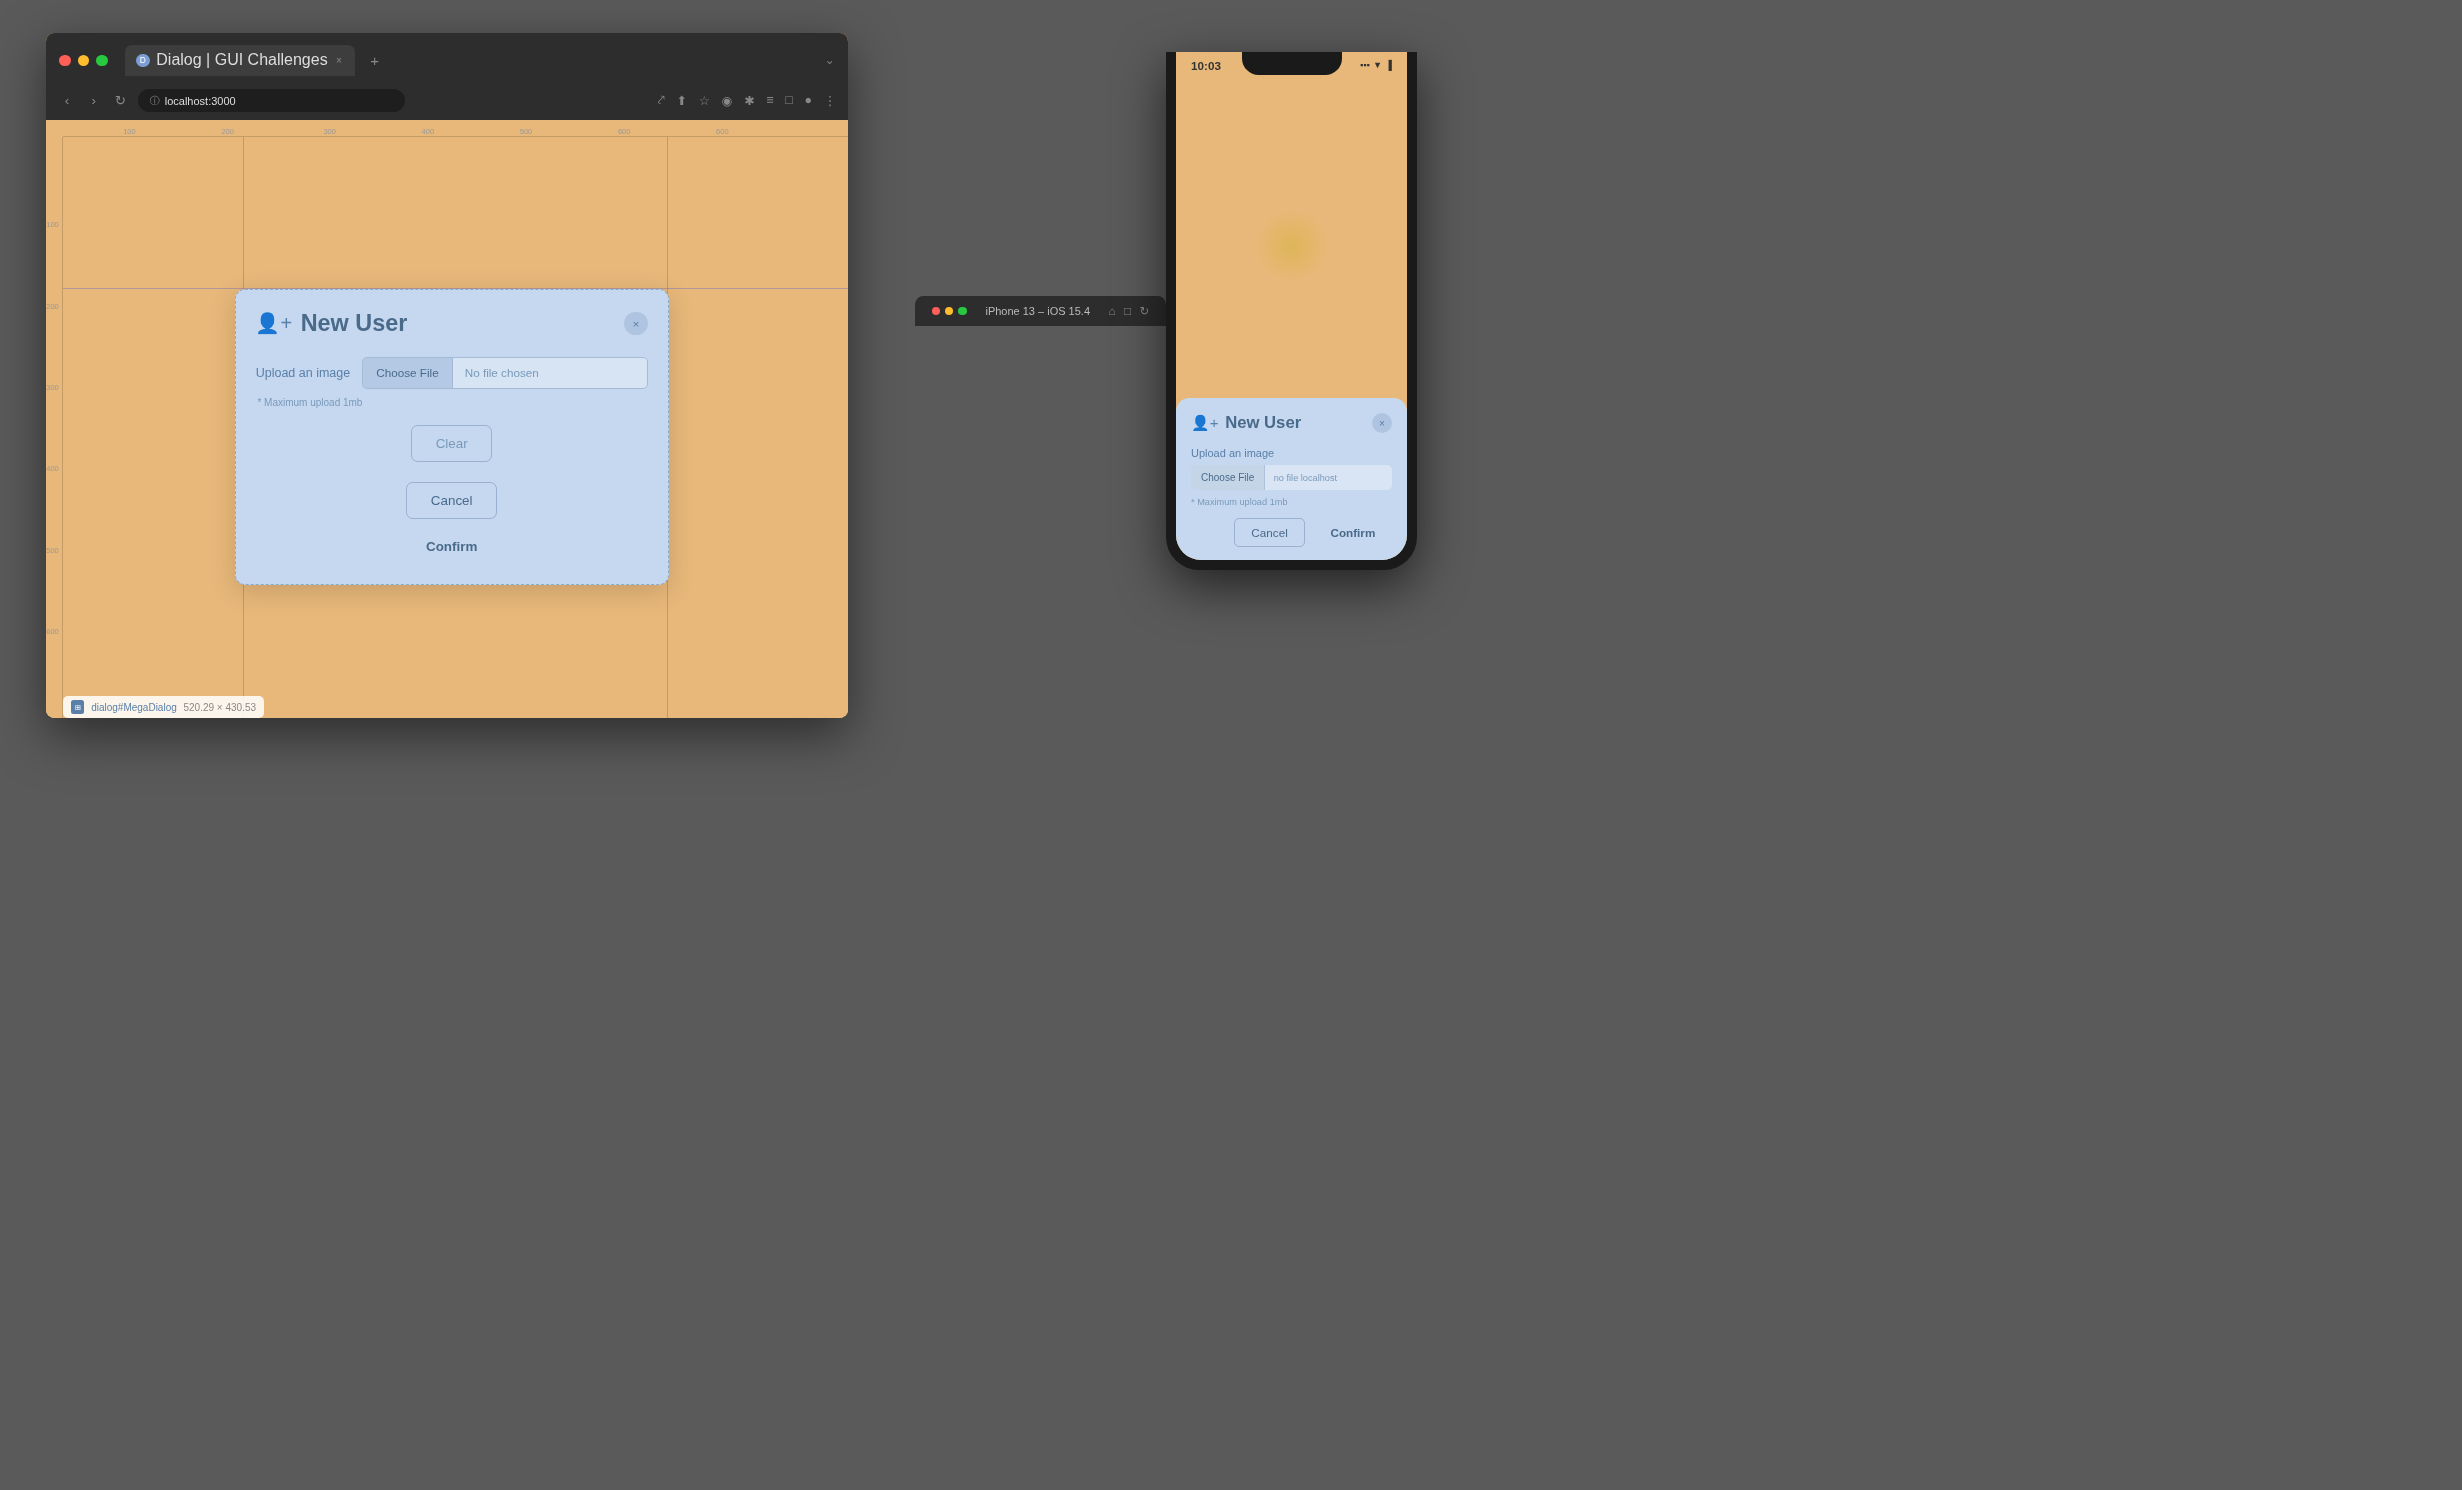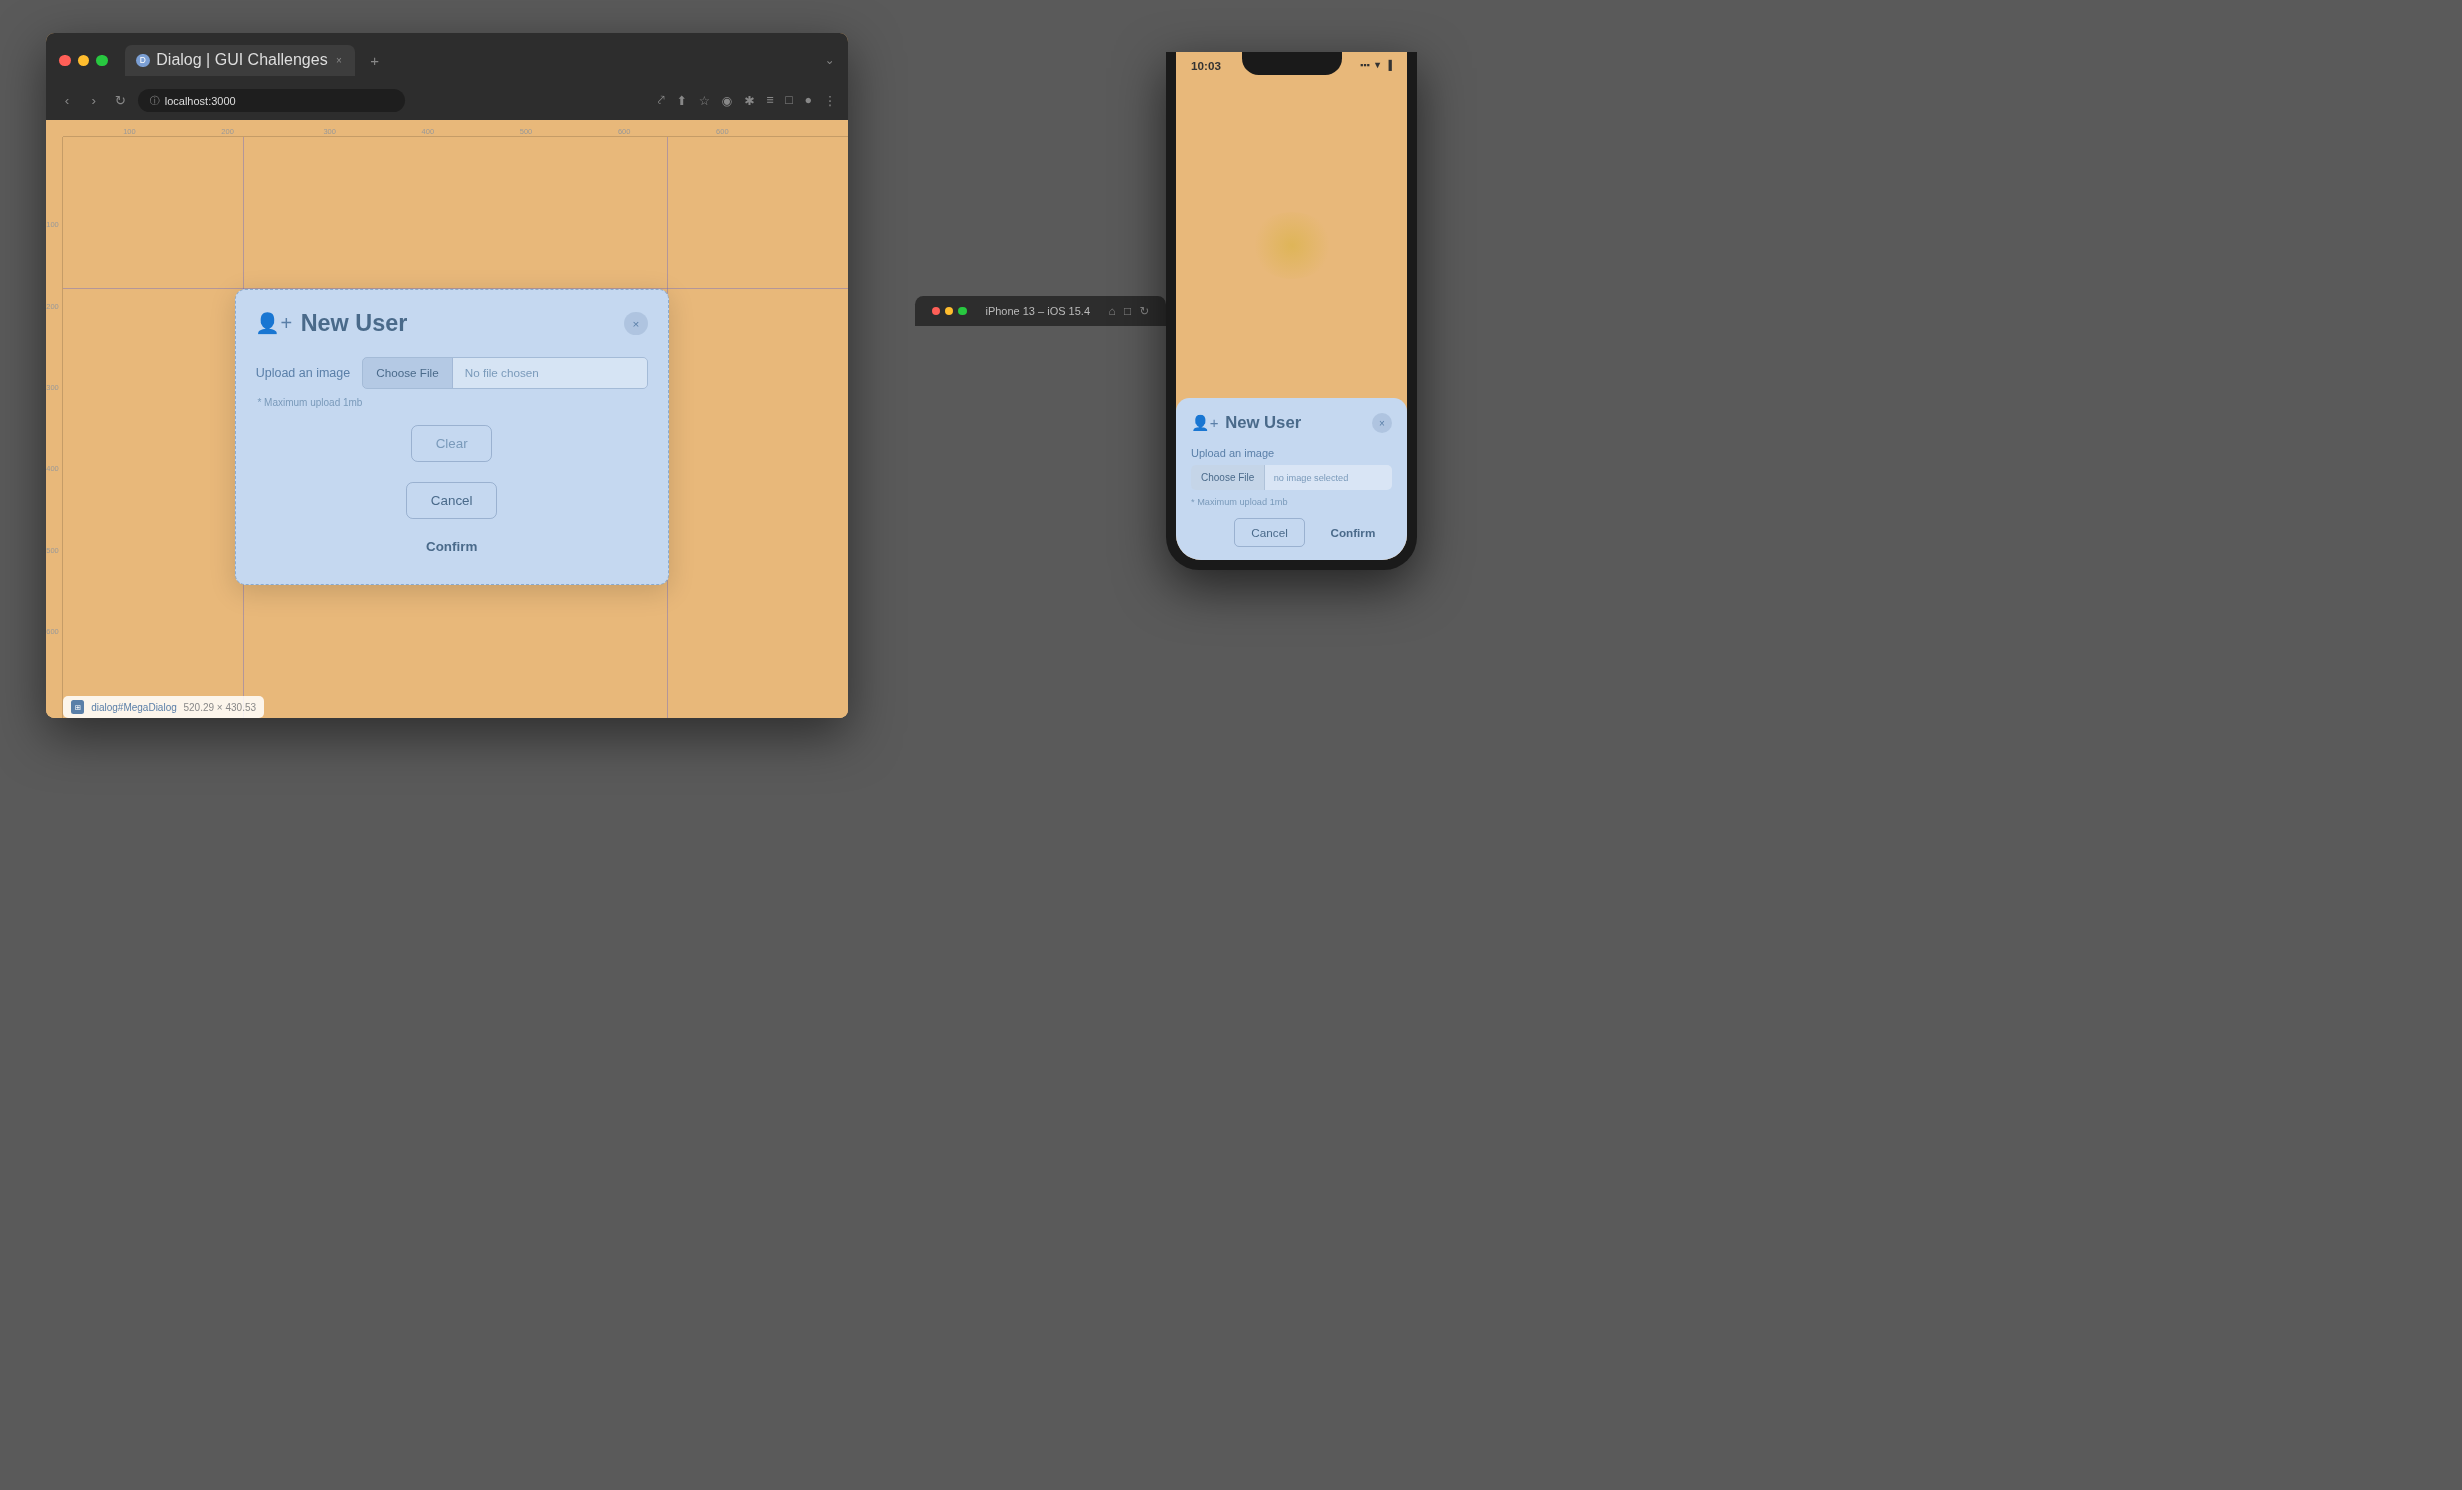--- a/index.html
+++ b/index.html
@@ -827,21 +827,21 @@
             <span class="mobile-title-icon">👤+</span>
             <span class="mobile-title">New User</span>
           </div>
           <button class="mobile-close">×</button>
         </div>
 
         <div class="mobile-upload-label">Upload an image</div>
 
         <div class="mobile-file-row">
           <button class="mobile-choose-btn">Choose File</button>
-          <span class="mobile-no-file">no image selected</span>
+          <span class="mobile-no-file">no file localhost</span>
         </div>
 
         <div class="mobile-hint">* Maximum upload 1mb</div>
 
         <div class="mobile-footer">
           <button class="mobile-btn-cancel">Cancel</button>
           <button class="mobile-btn-confirm">Confirm</button>
         </div>
       </div>
 

